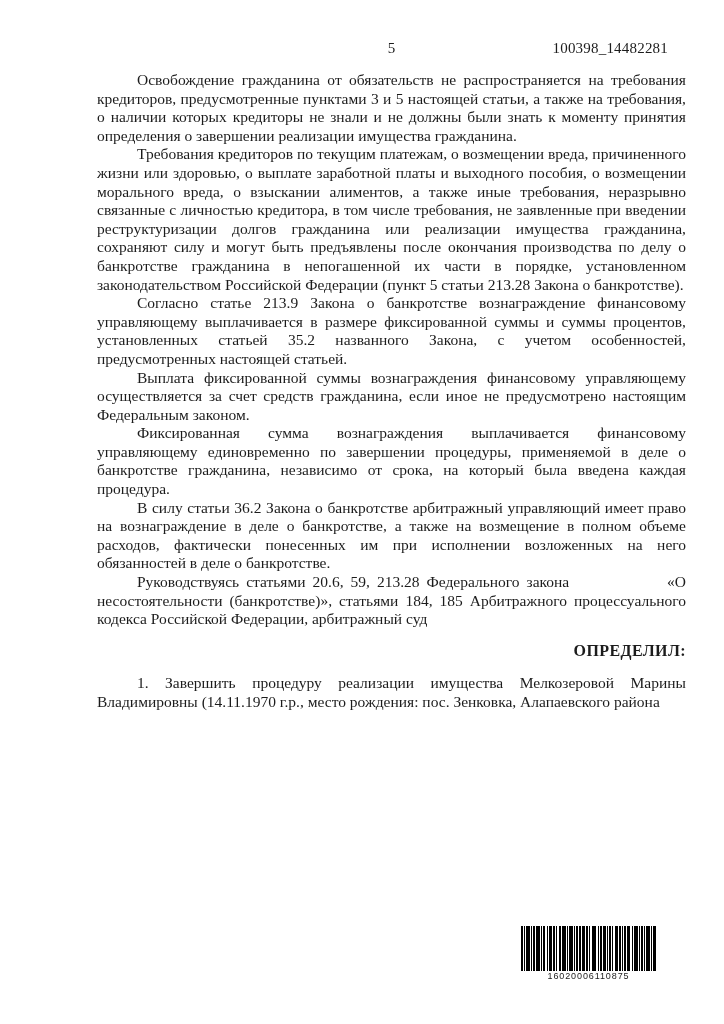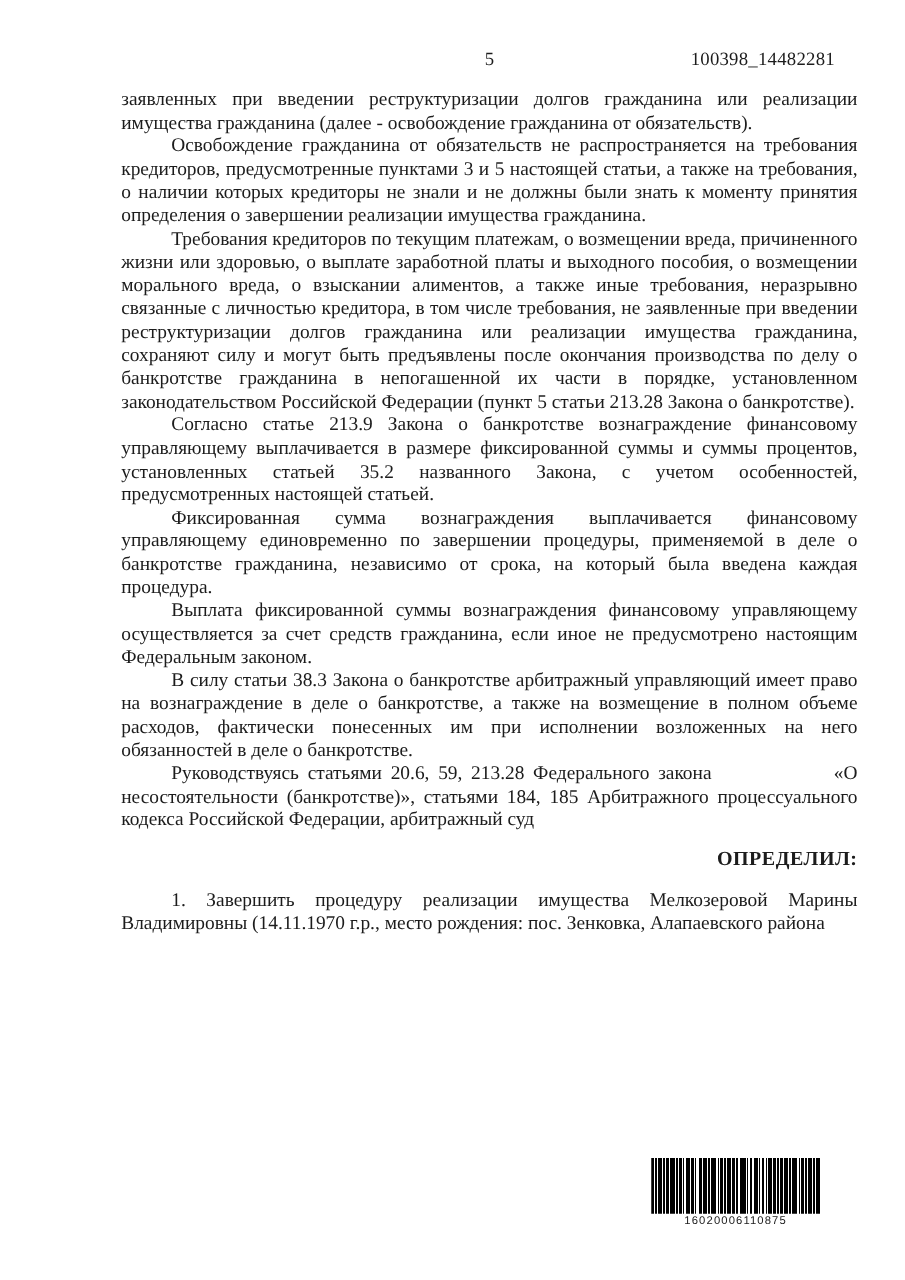--- a/index.html
+++ b/index.html
@@ -86,27 +86,26 @@
 <body>
 
 <div class="page">
 
   <div class="page-header">
     <span class="page-num">5</span>
     <span class="doc-id">100398_14482281</span>
   </div>
 
   <div class="body-text">
-    <p class="para no-indent">заявленных при введении реструктуризации долгов гражданина или реализации имущества гражданина (далее - освобождение гражданина от обязательств).</p>
     <p class="para">Освобождение гражданина от обязательств не распространяется на требования кредиторов, предусмотренные пунктами 3 и 5 настоящей статьи, а также на требования, о наличии которых кредиторы не знали и не должны были знать к моменту принятия определения о завершении реализации имущества гражданина.</p>
     <p class="para">Требования кредиторов по текущим платежам, о возмещении вреда, причиненного жизни или здоровью, о выплате заработной платы и выходного пособия, о возмещении морального вреда, о взыскании алиментов, а также иные требования, неразрывно связанные с личностью кредитора, в том числе требования, не заявленные при введении реструктуризации долгов гражданина или реализации имущества гражданина, сохраняют силу и могут быть предъявлены после окончания производства по делу о банкротстве гражданина в непогашенной их части в порядке, установленном законодательством Российской Федерации (пункт 5 статьи 213.28 Закона о банкротстве).</p>
     <p class="para">Согласно статье 213.9 Закона о банкротстве вознаграждение финансовому управляющему выплачивается в размере фиксированной суммы и суммы процентов, установленных статьей 35.2 названного Закона, с учетом особенностей, предусмотренных настоящей статьей.</p>
+    <p class="para">Выплата фиксированной суммы вознаграждения финансовому управляющему осуществляется за счет средств гражданина, если иное не предусмотрено настоящим Федеральным законом.</p>
     <p class="para">Фиксированная сумма вознаграждения выплачивается финансовому управляющему единовременно по завершении процедуры, применяемой в деле о банкротстве гражданина, независимо от срока, на который была введена каждая процедура.</p>
-    <p class="para">Выплата фиксированной суммы вознаграждения финансовому управляющему осуществляется за счет средств гражданина, если иное не предусмотрено настоящим Федеральным законом.</p>
-    <p class="para">В силу статьи 38.3 Закона о банкротстве арбитражный управляющий имеет право на вознаграждение в деле о банкротстве, а также на возмещение в полном объеме расходов, фактически понесенных им при исполнении возложенных на него обязанностей в деле о банкротстве.</p>
+    <p class="para">В силу статьи 36.2 Закона о банкротстве арбитражный управляющий имеет право на вознаграждение в деле о банкротстве, а также на возмещение в полном объеме расходов, фактически понесенных им при исполнении возложенных на него обязанностей в деле о банкротстве.</p>
     <p class="para">Руководствуясь статьями 20.6, 59, 213.28  Федерального закона&nbsp;&nbsp;&nbsp;&nbsp;&nbsp;&nbsp;&nbsp;&nbsp;&nbsp;&nbsp;&nbsp;&nbsp;&nbsp;&nbsp;«О несостоятельности (банкротстве)», статьями 184, 185 Арбитражного процессуального кодекса Российской Федерации, арбитражный суд</p>
 
     <p class="para ruling-heading">ОПРЕДЕЛИЛ:</p>
 
     <p class="para">1. Завершить процедуру реализации имущества Мелкозеровой Марины Владимировны (14.11.1970 г.р., место рождения: пос. Зенковка, Алапаевского района</p>
   </div>
 
   <div class="barcode-wrap">
     <svg class="barcode-bars" viewBox="0 0 127 43" width="135" height="45" preserveAspectRatio="none" shape-rendering="crispEdges" xmlns="http://www.w3.org/2000/svg" aria-hidden="true">
       <rect x="0" y="0" width="2" height="43"></rect>

